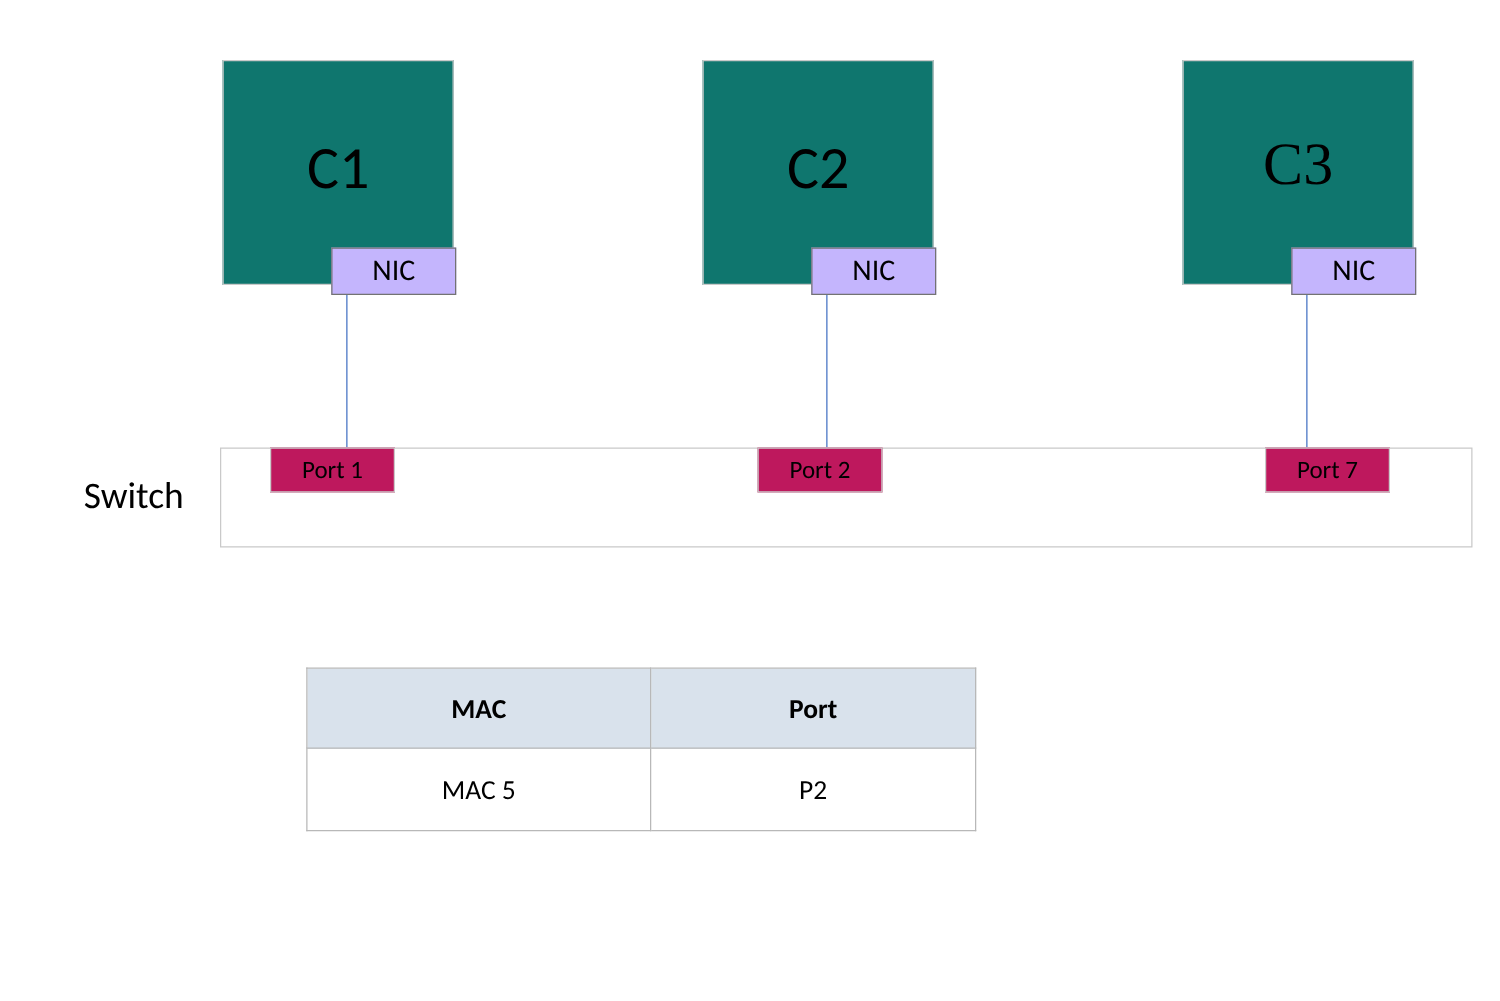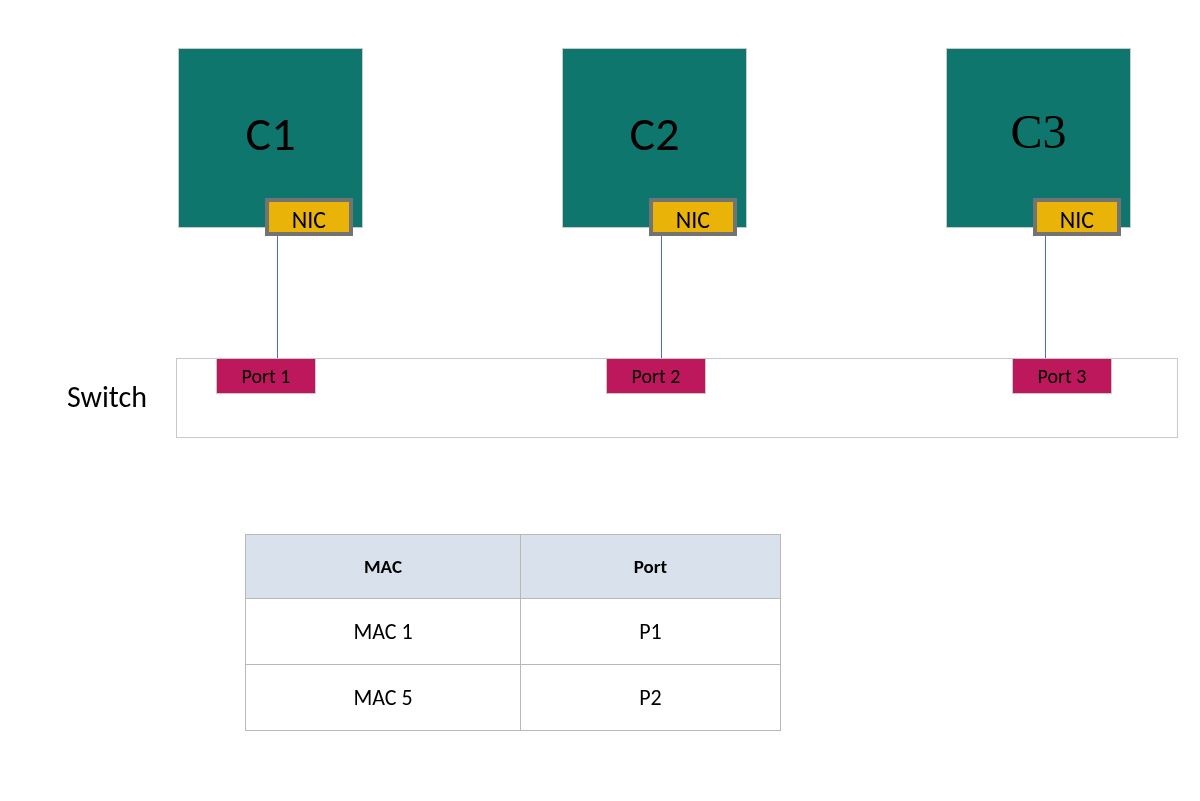--- a/index.html
+++ b/index.html
@@ -26,23 +26,23 @@
     position: absolute;
     left: 0;
     right: 0;
     top: 55px;
     text-align: center;
     font-size: 48px;
     font-weight: 400;
   }
   .nic {
     position: absolute;
-    border: 4px solid #737373;
-    background: #eab308;
-    width: 88px;
+    border: 1px solid #737373;
+    background: #c4b5fd;
+    width: 100px;
     height: 38px;
     box-sizing: border-box;
     font-size: 24px;
     text-align: center;
     line-height: 36px;
   }
   .cable {
     position: absolute;
     width: 0;
     border-left: 1px solid #4472c4;
@@ -75,21 +75,21 @@
     font-size: 24px;
   }
   table.mac-table th, table.mac-table td {
     border: 1px solid #b8b8b8;
     text-align: center;
     box-sizing: border-box;
   }
   table.mac-table th {
     background: #d9e2ec;
     font-weight: 700;
-    font-size: 19px;
+    font-size: 22px;
     height: 64px;
   }
   table.mac-table td {
     height: 66px;
     font-size: 22px;
   }
   .col-mac  { width: 275px; }
   .col-port { width: 260px; }
 </style>
 </head>
@@ -111,38 +111,34 @@
 <div class="nic" style="left:1033px; top:198px;">NIC</div>
 
 <div class="cable" style="left:277px; top:236px; height:122px;"></div>
 <div class="cable" style="left:661px; top:236px; height:122px;"></div>
 <div class="cable" style="left:1045px; top:236px; height:122px;"></div>
 
 <div class="switch-body" style="left:176px; top:358px; width:1002px; height:80px;"></div>
 
 <div class="port" style="left:216px; top:358px;">Port 1</div>
 <div class="port" style="left:606px; top:358px;">Port 2</div>
-<div class="port" style="left:1012px; top:358px;">Port 3</div>
+<div class="port" style="left:1012px; top:358px;">Port 7</div>
 
 <div class="switch-label" style="left:35px; top:378px;">Switch</div>
 
 <table class="mac-table" style="left:245px; top:534px;">
   <colgroup>
     <col class="col-mac">
     <col class="col-port">
   </colgroup>
   <thead>
     <tr>
       <th>MAC</th>
       <th>Port</th>
     </tr>
   </thead>
   <tbody>
     <tr>
-      <td>MAC 1</td>
-      <td>P1</td>
-    </tr>
-    <tr>
       <td>MAC 5</td>
       <td>P2</td>
     </tr>
   </tbody>
 </table>
 
 </body></html>

